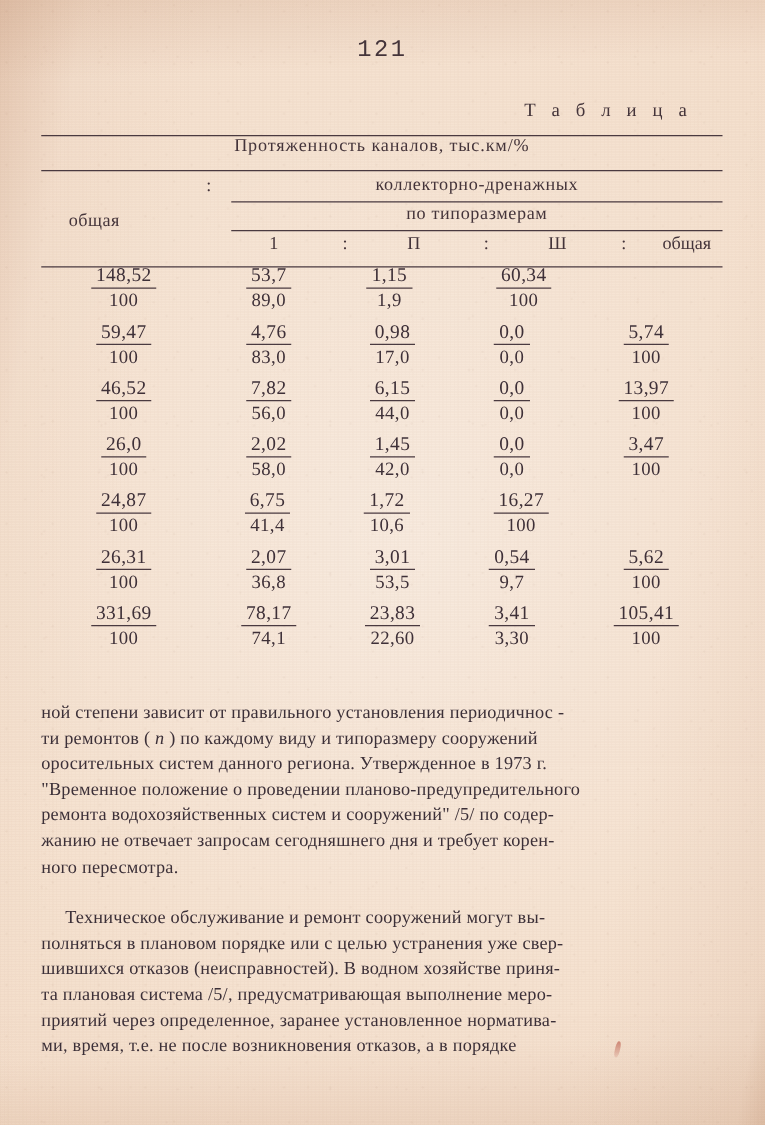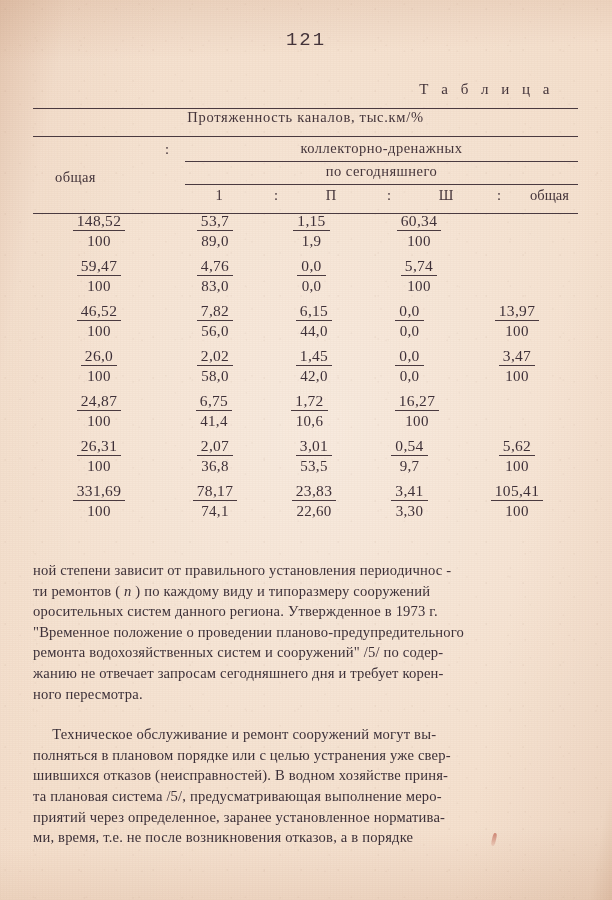--- a/index.html
+++ b/index.html
@@ -270,21 +270,21 @@
 
     <div class="rule thin"></div>
 
     <div class="hdr-body">
       <div class="hdr-total">общая</div>
       <div class="hdr-colon-top">:</div>
 
       <div class="hdr-sub1">коллекторно-дренажных</div>
       <div class="hdr-sub1-rule"></div>
 
-      <div class="hdr-sub2">по сегодняшнего</div>
+      <div class="hdr-sub2">по типоразмерам</div>
       <div class="hdr-sub2-rule"></div>
 
       <div class="hdr-cols">
         <div class="hc hc-1">1</div>
         <div class="hc hc-s1">:</div>
         <div class="hc hc-2">П</div>
         <div class="hc hc-s2">:</div>
         <div class="hc hc-3">Ш</div>
         <div class="hc hc-s3">:</div>
         <div class="hc hc-4">общая</div>
@@ -314,20 +314,24 @@
         </div>
       </div>
       <div class="row">
         <div class="cell c0">
           <div class="frac-top">59,47</div>
           <div class="frac-bot">100</div>
         </div>
         <div class="cell c1">
           <div class="frac-top">4,76</div>
           <div class="frac-bot">83,0</div>
+        </div>
+        <div class="cell c2">
+          <div class="frac-top">0,98</div>
+          <div class="frac-bot">17,0</div>
         </div>
         <div class="cell c3">
           <div class="frac-top">0,0</div>
           <div class="frac-bot">0,0</div>
         </div>
         <div class="cell c4">
           <div class="frac-top">5,74</div>
           <div class="frac-bot">100</div>
         </div>
       </div>

